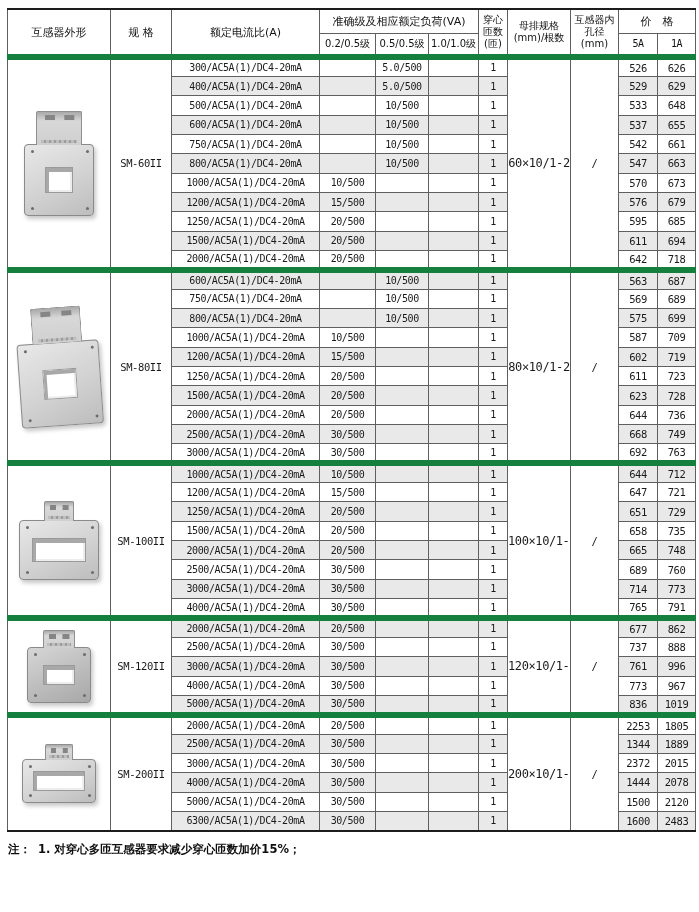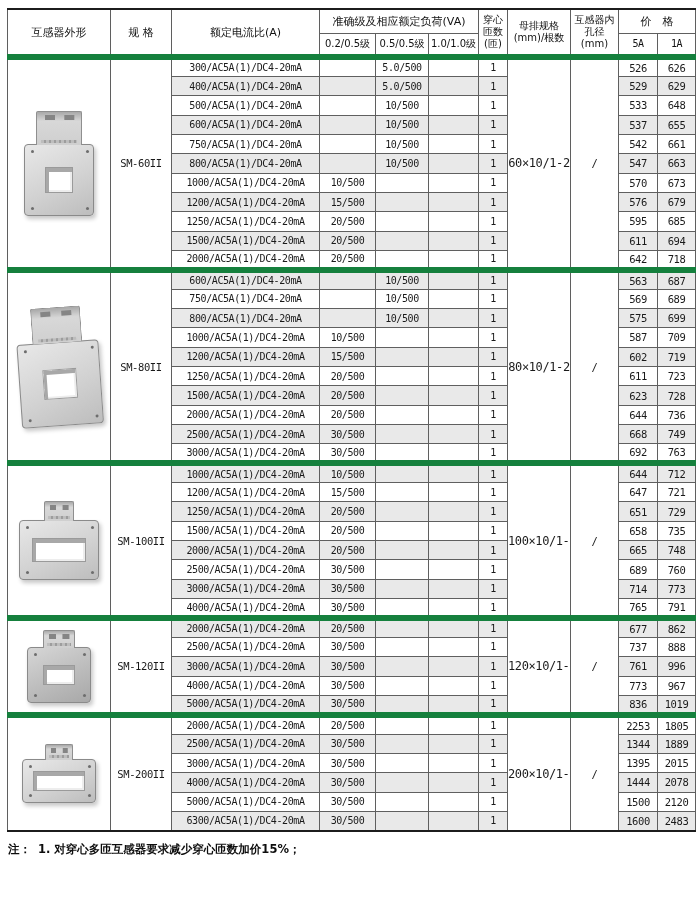--- a/index.html
+++ b/index.html
@@ -475,21 +475,21 @@
           <td class="mono turns">1</td>
           <td class="mono price">1344</td>
           <td class="mono price">1889</td>
         </tr>
         <tr>
           <td class="mono ratio">3000/AC5A(1)/DC4-20mA</td>
           <td class="mono loadv">30/500</td>
           <td class="mono loadv"></td>
           <td class="mono loadv"></td>
           <td class="mono turns">1</td>
-          <td class="mono price">1395</td>
+          <td class="mono price">2372</td>
           <td class="mono price">2015</td>
         </tr>
         <tr class="alt">
           <td class="mono ratio">4000/AC5A(1)/DC4-20mA</td>
           <td class="mono loadv">30/500</td>
           <td class="mono loadv"></td>
           <td class="mono loadv"></td>
           <td class="mono turns">1</td>
           <td class="mono price">1444</td>
           <td class="mono price">2078</td>

